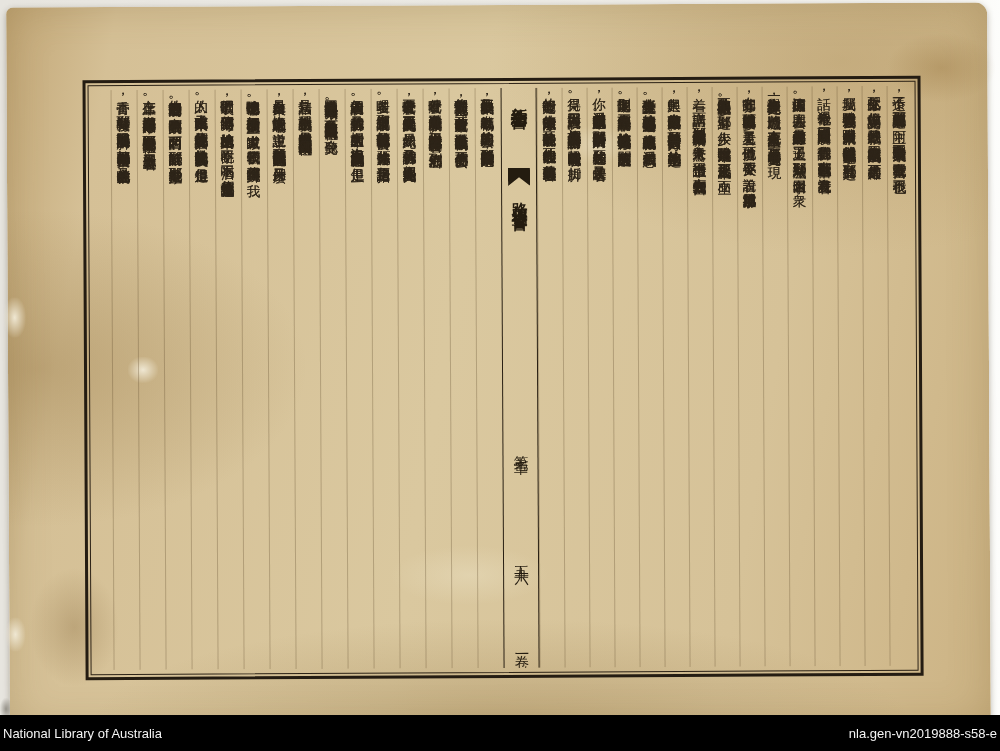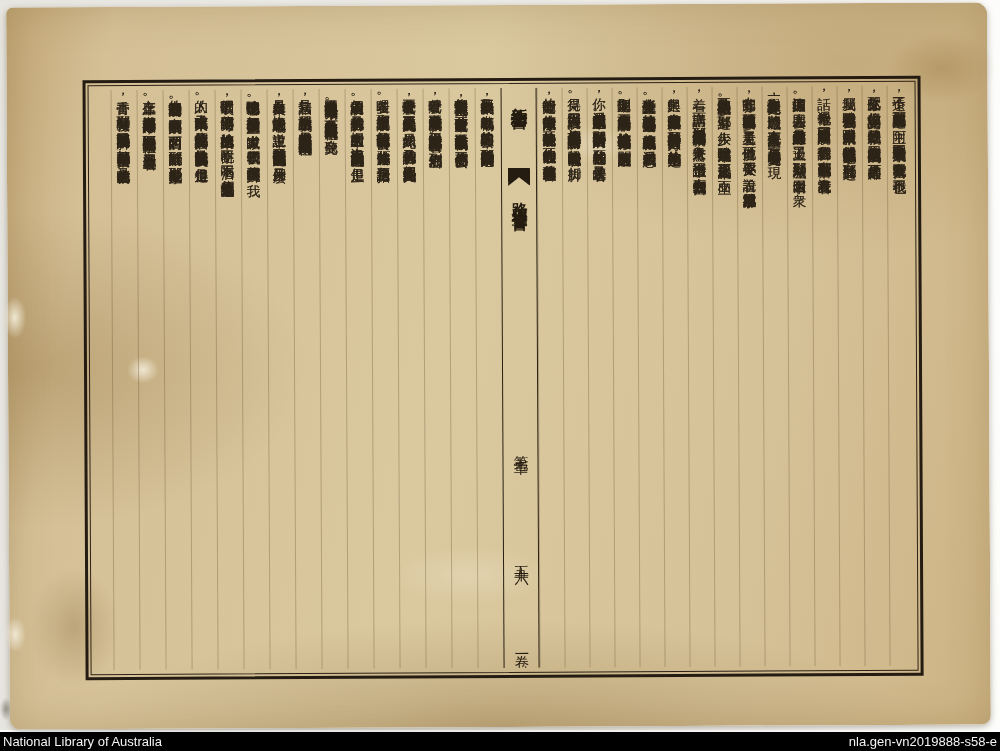--- a/index.html
+++ b/index.html
@@ -78,21 +78,21 @@
   .cc-page   { top:466px; font-size:14.5px; letter-spacing:2px; }
   .cc-vol    { top:556px; font-size:14.5px; letter-spacing:2px; }
   .fishtail {
     position:absolute; left:50%; transform:translateX(-50%); top:80px;
     width:22px; height:18px; background:#241c10;
     clip-path:polygon(0 0,100% 0,100% 100%,50% 52%,0 100%);
   }
 
   
   .footer-bar {
-    position:absolute; left:0; bottom:0; width:1000px; height:19px;
+    position:absolute; left:0; bottom:0; width:1000px; height:36px;
     background:#000000; color:#f4f4f4;
     font-family:"Liberation Sans","DejaVu Sans",sans-serif; font-size:13px;
     display:flex; align-items:center; justify-content:space-between;
     padding:0 3px;
   }
 </style>
 </head>
 <body>
 
 <div class="scan-bg"></div>

